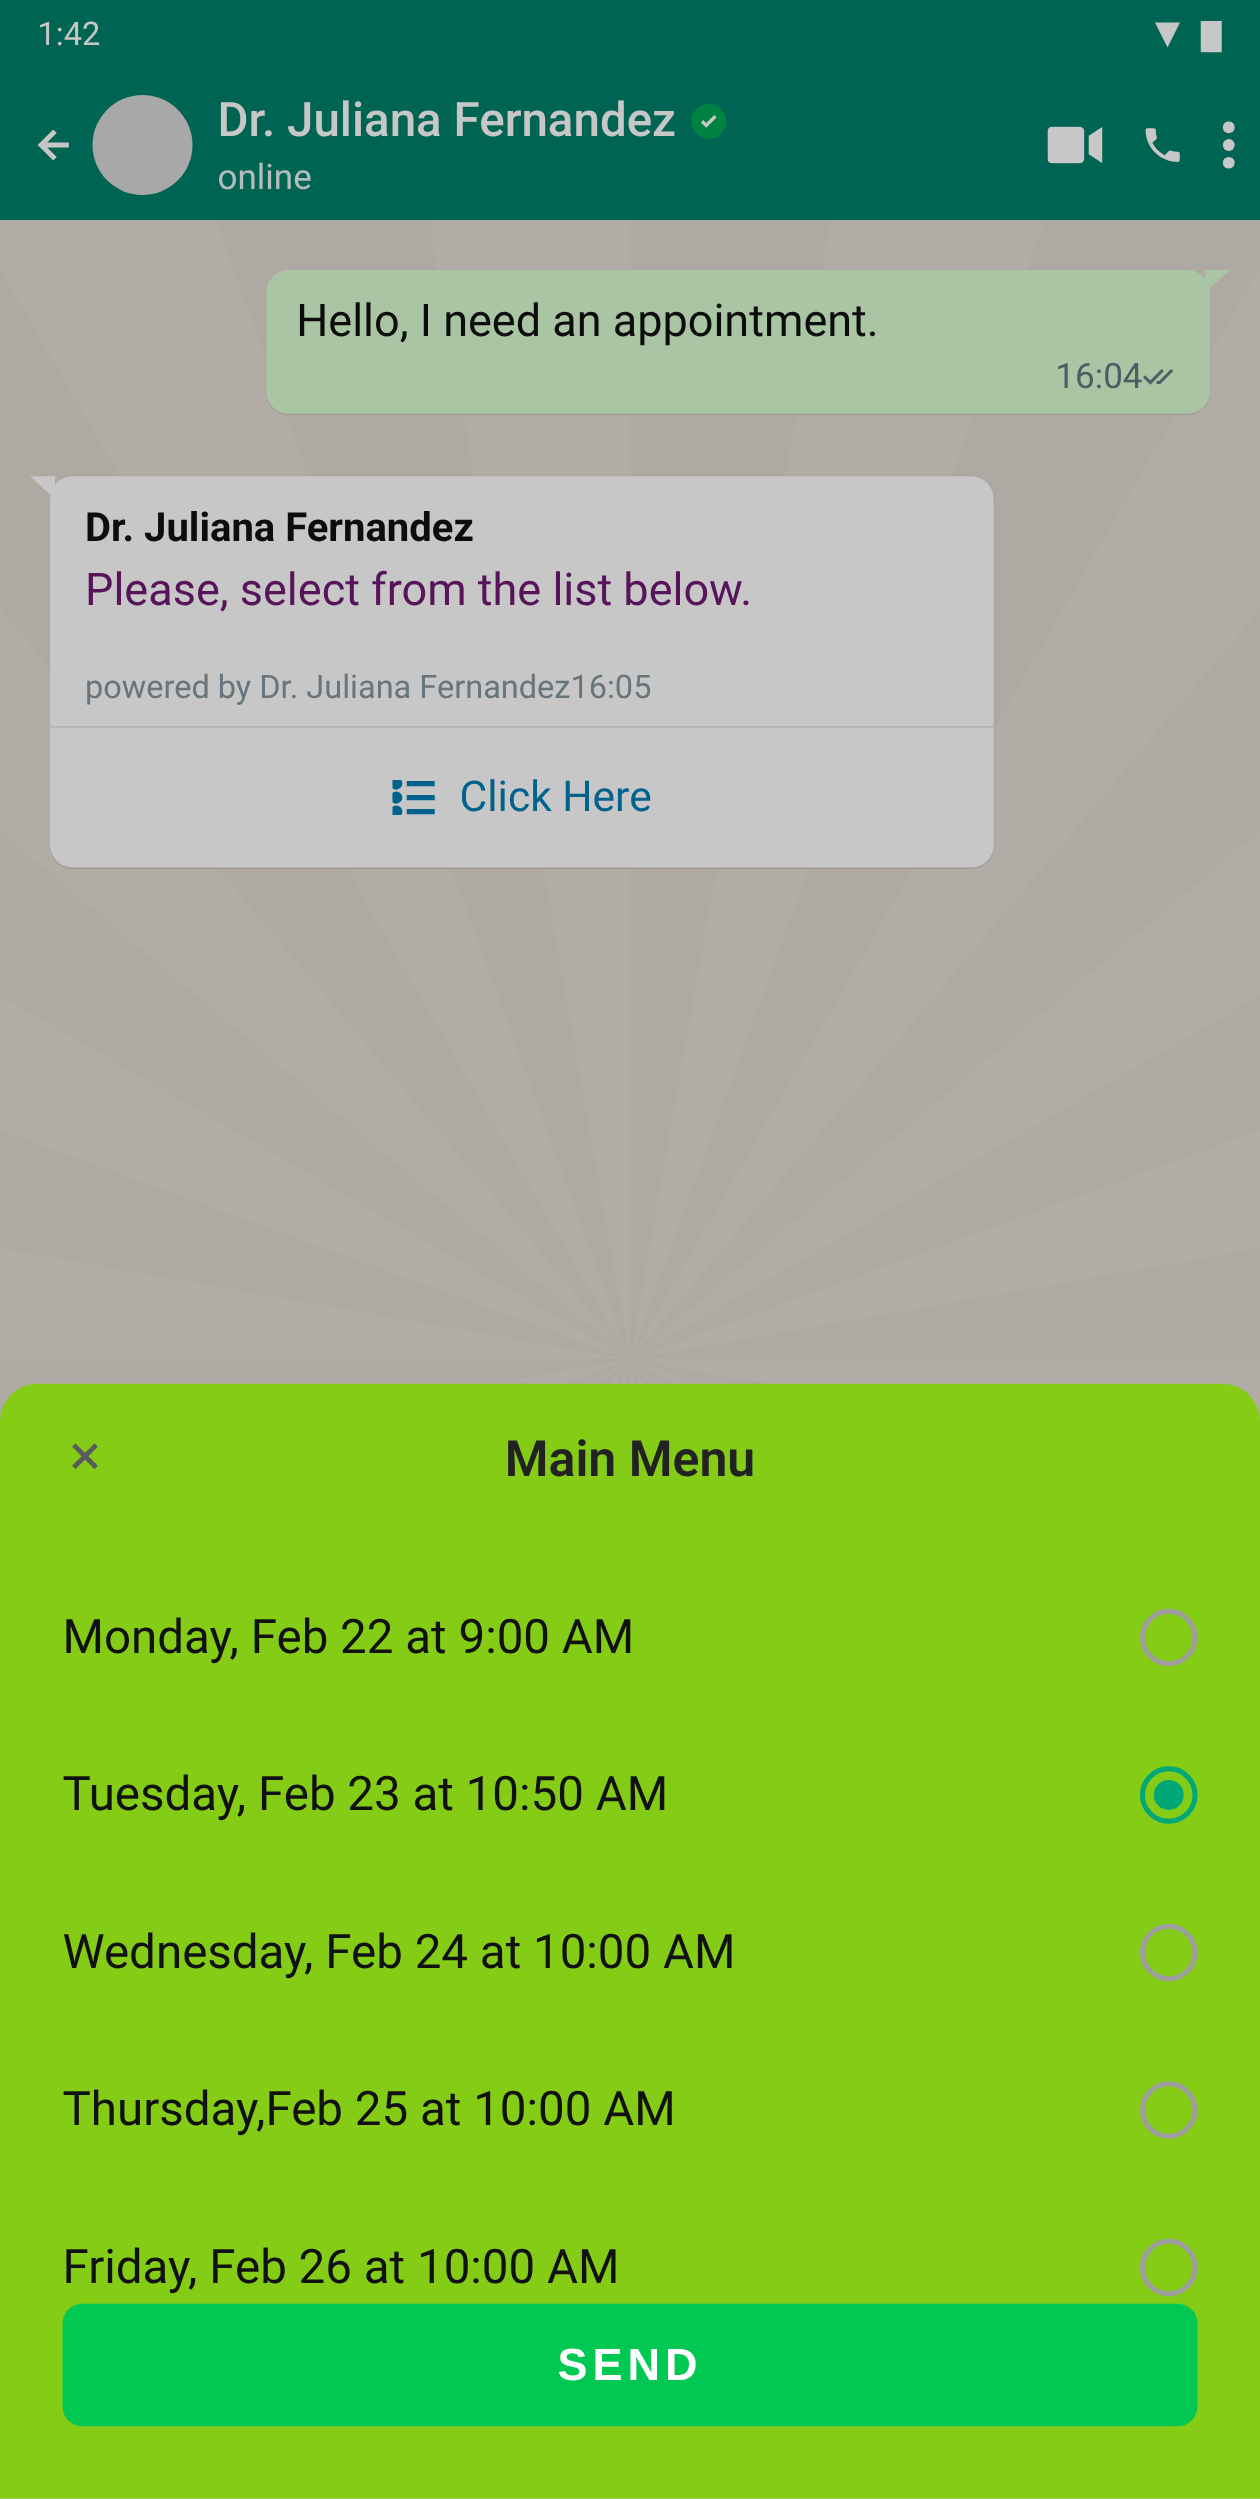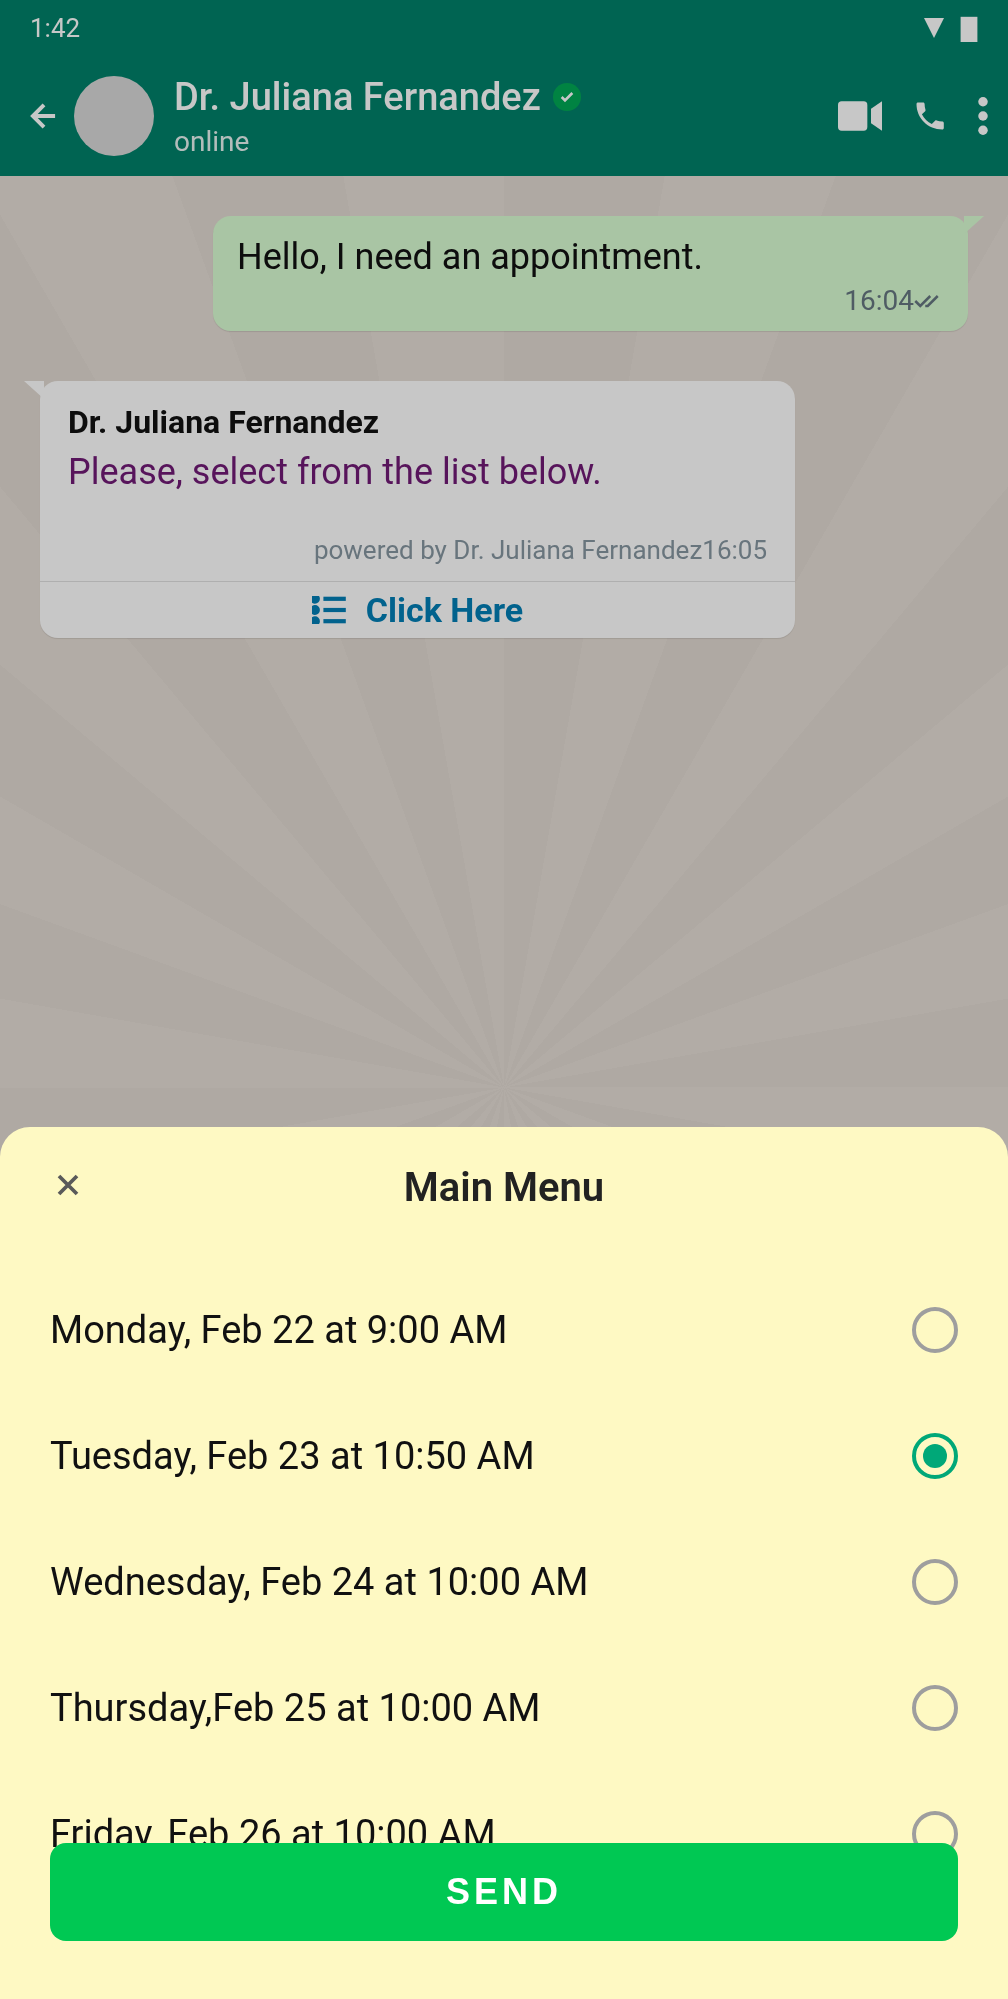--- a/index.html
+++ b/index.html
@@ -117,48 +117,48 @@
       top: 0;
       left: -16px;
       width: 0;
       height: 0;
       border-top: 18px solid #fff;
       border-left: 20px solid transparent;
     }
     .msg-in-body { padding: 22px 28px 16px; }
     .msg-sender { font-size: 32px; font-weight: 700; color: #111; margin-bottom: 10px; }
     .msg-in-text { font-size: 36px; color: #701a75; margin-bottom: 42px; }
-    .msg-footer-row { display: flex; justify-content: flex-end; align-items: center; font-size: 26px; color: #8696a0; }
+    .msg-footer-row { display: flex; justify-content: flex-start; align-items: center; font-size: 26px; color: #8696a0; }
     .click-here {
       border-top: 1px solid #e0e0e0;
-      padding: 8px;
+      padding: 36px;
       display: flex;
       align-items: center;
       justify-content: center;
       gap: 20px;
       color: #027eb5;
       font-size: 34px;
-      font-weight: 700;
+      font-weight: 400;
     }
     .dim-overlay {
       position: absolute;
       inset: 0;
       background: rgba(0,0,0,0.22);
       z-index: 5;
     }
     .bottom-sheet {
       position: absolute;
       left: 0;
       right: 0;
       bottom: 0;
-      background: #fef9c3;
+      background: #84cc16;
       border-top-left-radius: 30px;
       border-top-right-radius: 30px;
       z-index: 10;
-      padding-bottom: 72px;
+      padding-bottom: 92px;
     }
     .sheet-header {
       display: flex;
       align-items: center;
       padding: 40px 50px 30px;
       position: relative;
     }
     .close-btn { width: 40px; height: 40px; }
     .sheet-title {
       position: absolute;

